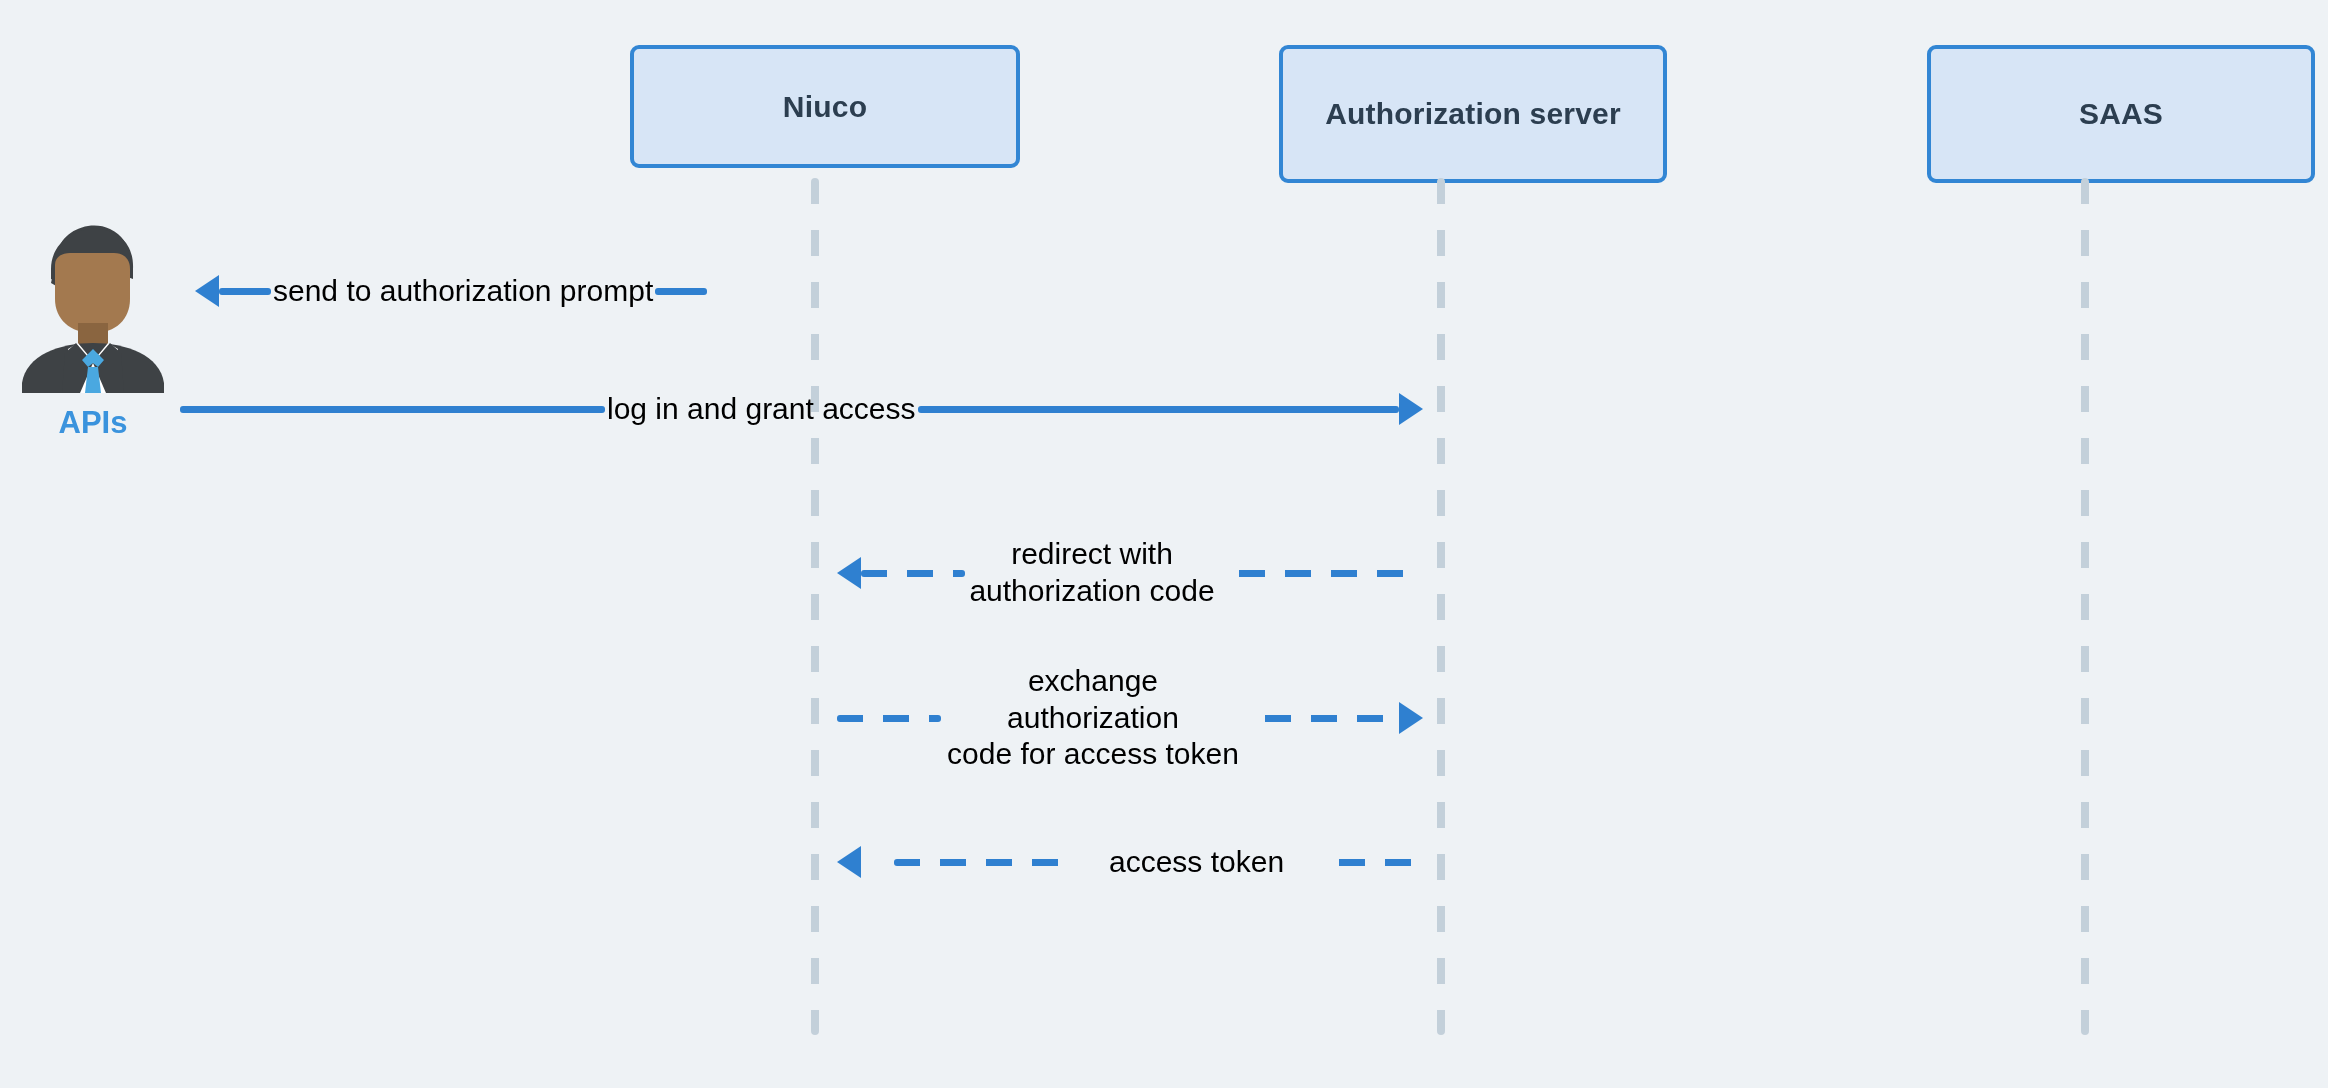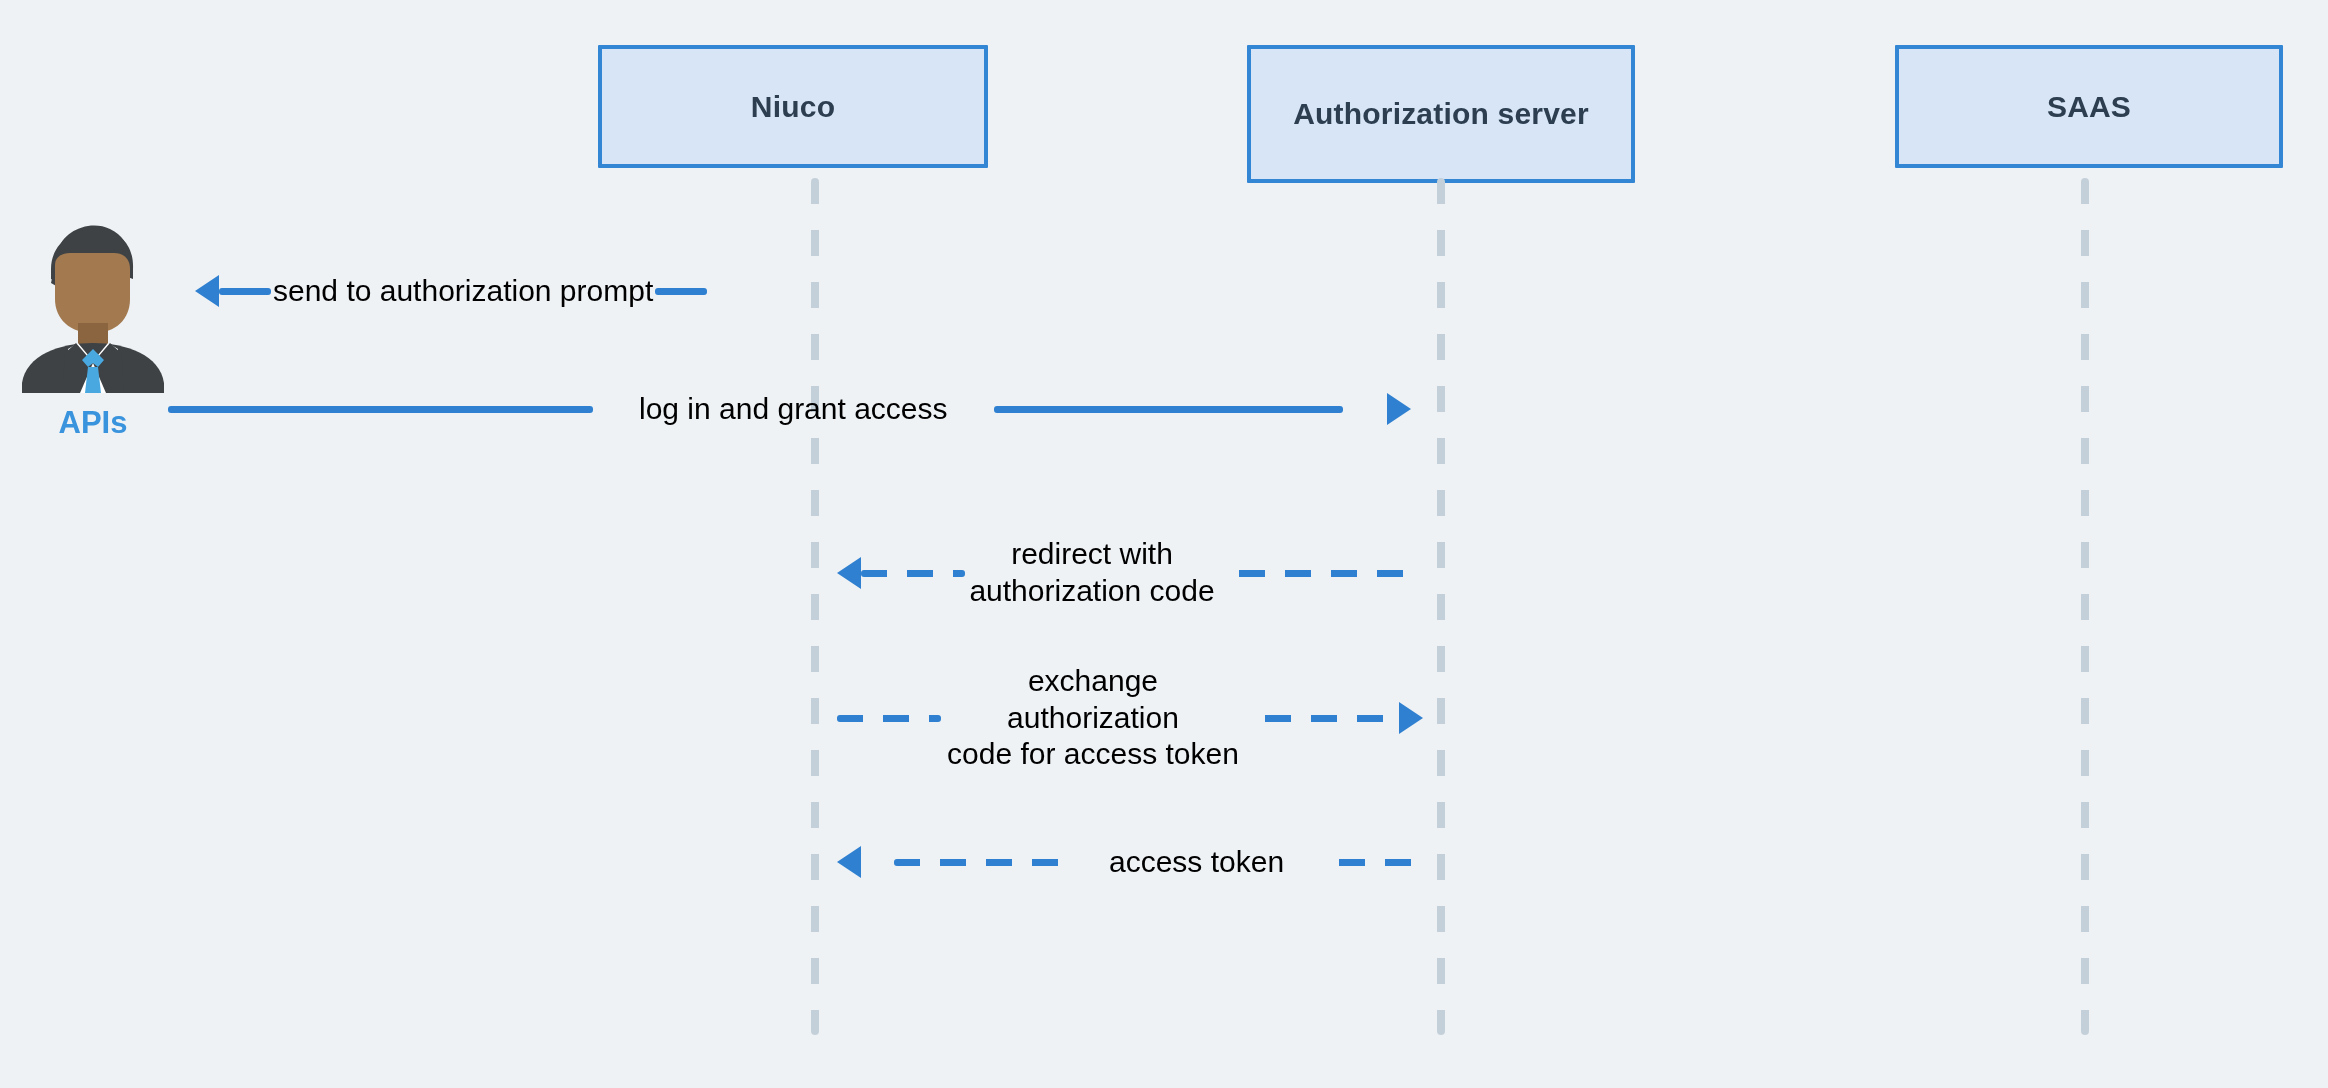--- a/index.html
+++ b/index.html
@@ -10,22 +10,22 @@
     overflow:hidden;
   }
   #stage{position:relative;width:2328px;height:1088px;}
 
   
   .participant{
     position:absolute;
     box-sizing:border-box;
     background:#d7e5f6;
     border:4px solid #3286d4;
-    border-radius:1px;
-    display:flex;align-items:center;justify-content:center;
+    border-radius:9px;
+    display:flex;align-items:center;justify-content:center;margin-left:32px;
   }
   .participant .plabel{
     font-size:30px;font-weight:bold;color:#2c3e50;
     letter-spacing:.2px;white-space:nowrap;
   }
 
   
   .lifeline{
     position:absolute;width:8px;
     background-image:linear-gradient(
@@ -88,21 +88,21 @@
 <div id="stage">
 
   <div class="participant" style="left:598px;top:45px;width:390px;height:123px;">
     <span class="plabel">Niuco</span>
   </div>
 
   <div class="participant" style="left:1247px;top:45px;width:388px;height:138px;">
     <span class="plabel">Authorization server</span>
   </div>
 
-  <div class="participant" style="left:1895px;top:45px;width:388px;height:123px;">
+  <div class="participant" style="left:1895px;top:45px;width:388px;height:138px;">
     <span class="plabel">SAAS</span>
   </div>
 
   <div class="lifeline" style="left:811px;top:178px;height:857px;"></div>
   <div class="lifeline" style="left:1437px;top:178px;height:857px;"></div>
   <div class="lifeline" style="left:2081px;top:178px;height:857px;"></div>
 
   <div class="actor" style="left:18px;top:213px;width:150px;height:180px;">
     <svg width="150" height="180" viewBox="0 0 150 180">
 
@@ -133,21 +133,21 @@
   </div>
   <div class="actor-caption" style="left:18px;top:405px;width:150px;">APIs</div>
 
   <div class="msg" style="left:195px;top:274px;width:620px;height:34px;">
     <span class="arrowhead left" style="position:relative;"></span>
     <span class="seg solid" style="width:52px;"></span>
     <span class="msg-label">send to authorization prompt</span>
     <span class="seg solid" style="width:52px;"></span>
   </div>
 
-  <div class="msg" style="left:168px;top:392px;width:1243px;height:34px;gap:44px;">
+  <div class="msg" style="left:180px;top:392px;width:1243px;height:34px;">
     <span class="seg solid" style="width:425px;"></span>
     <span class="msg-label">log in and grant access</span>
     <span class="seg solid" style="flex:1 1 auto;"></span>
     <span class="arrowhead right" style="position:relative;"></span>
   </div>
 
   <div class="msg" style="left:837px;top:555px;width:586px;height:36px;">
     <span class="arrowhead left" style="position:relative;"></span>
     <span class="seg dash" style="width:104px;"></span>
     <span class="msg-label" style="width:250px;">redirect with

